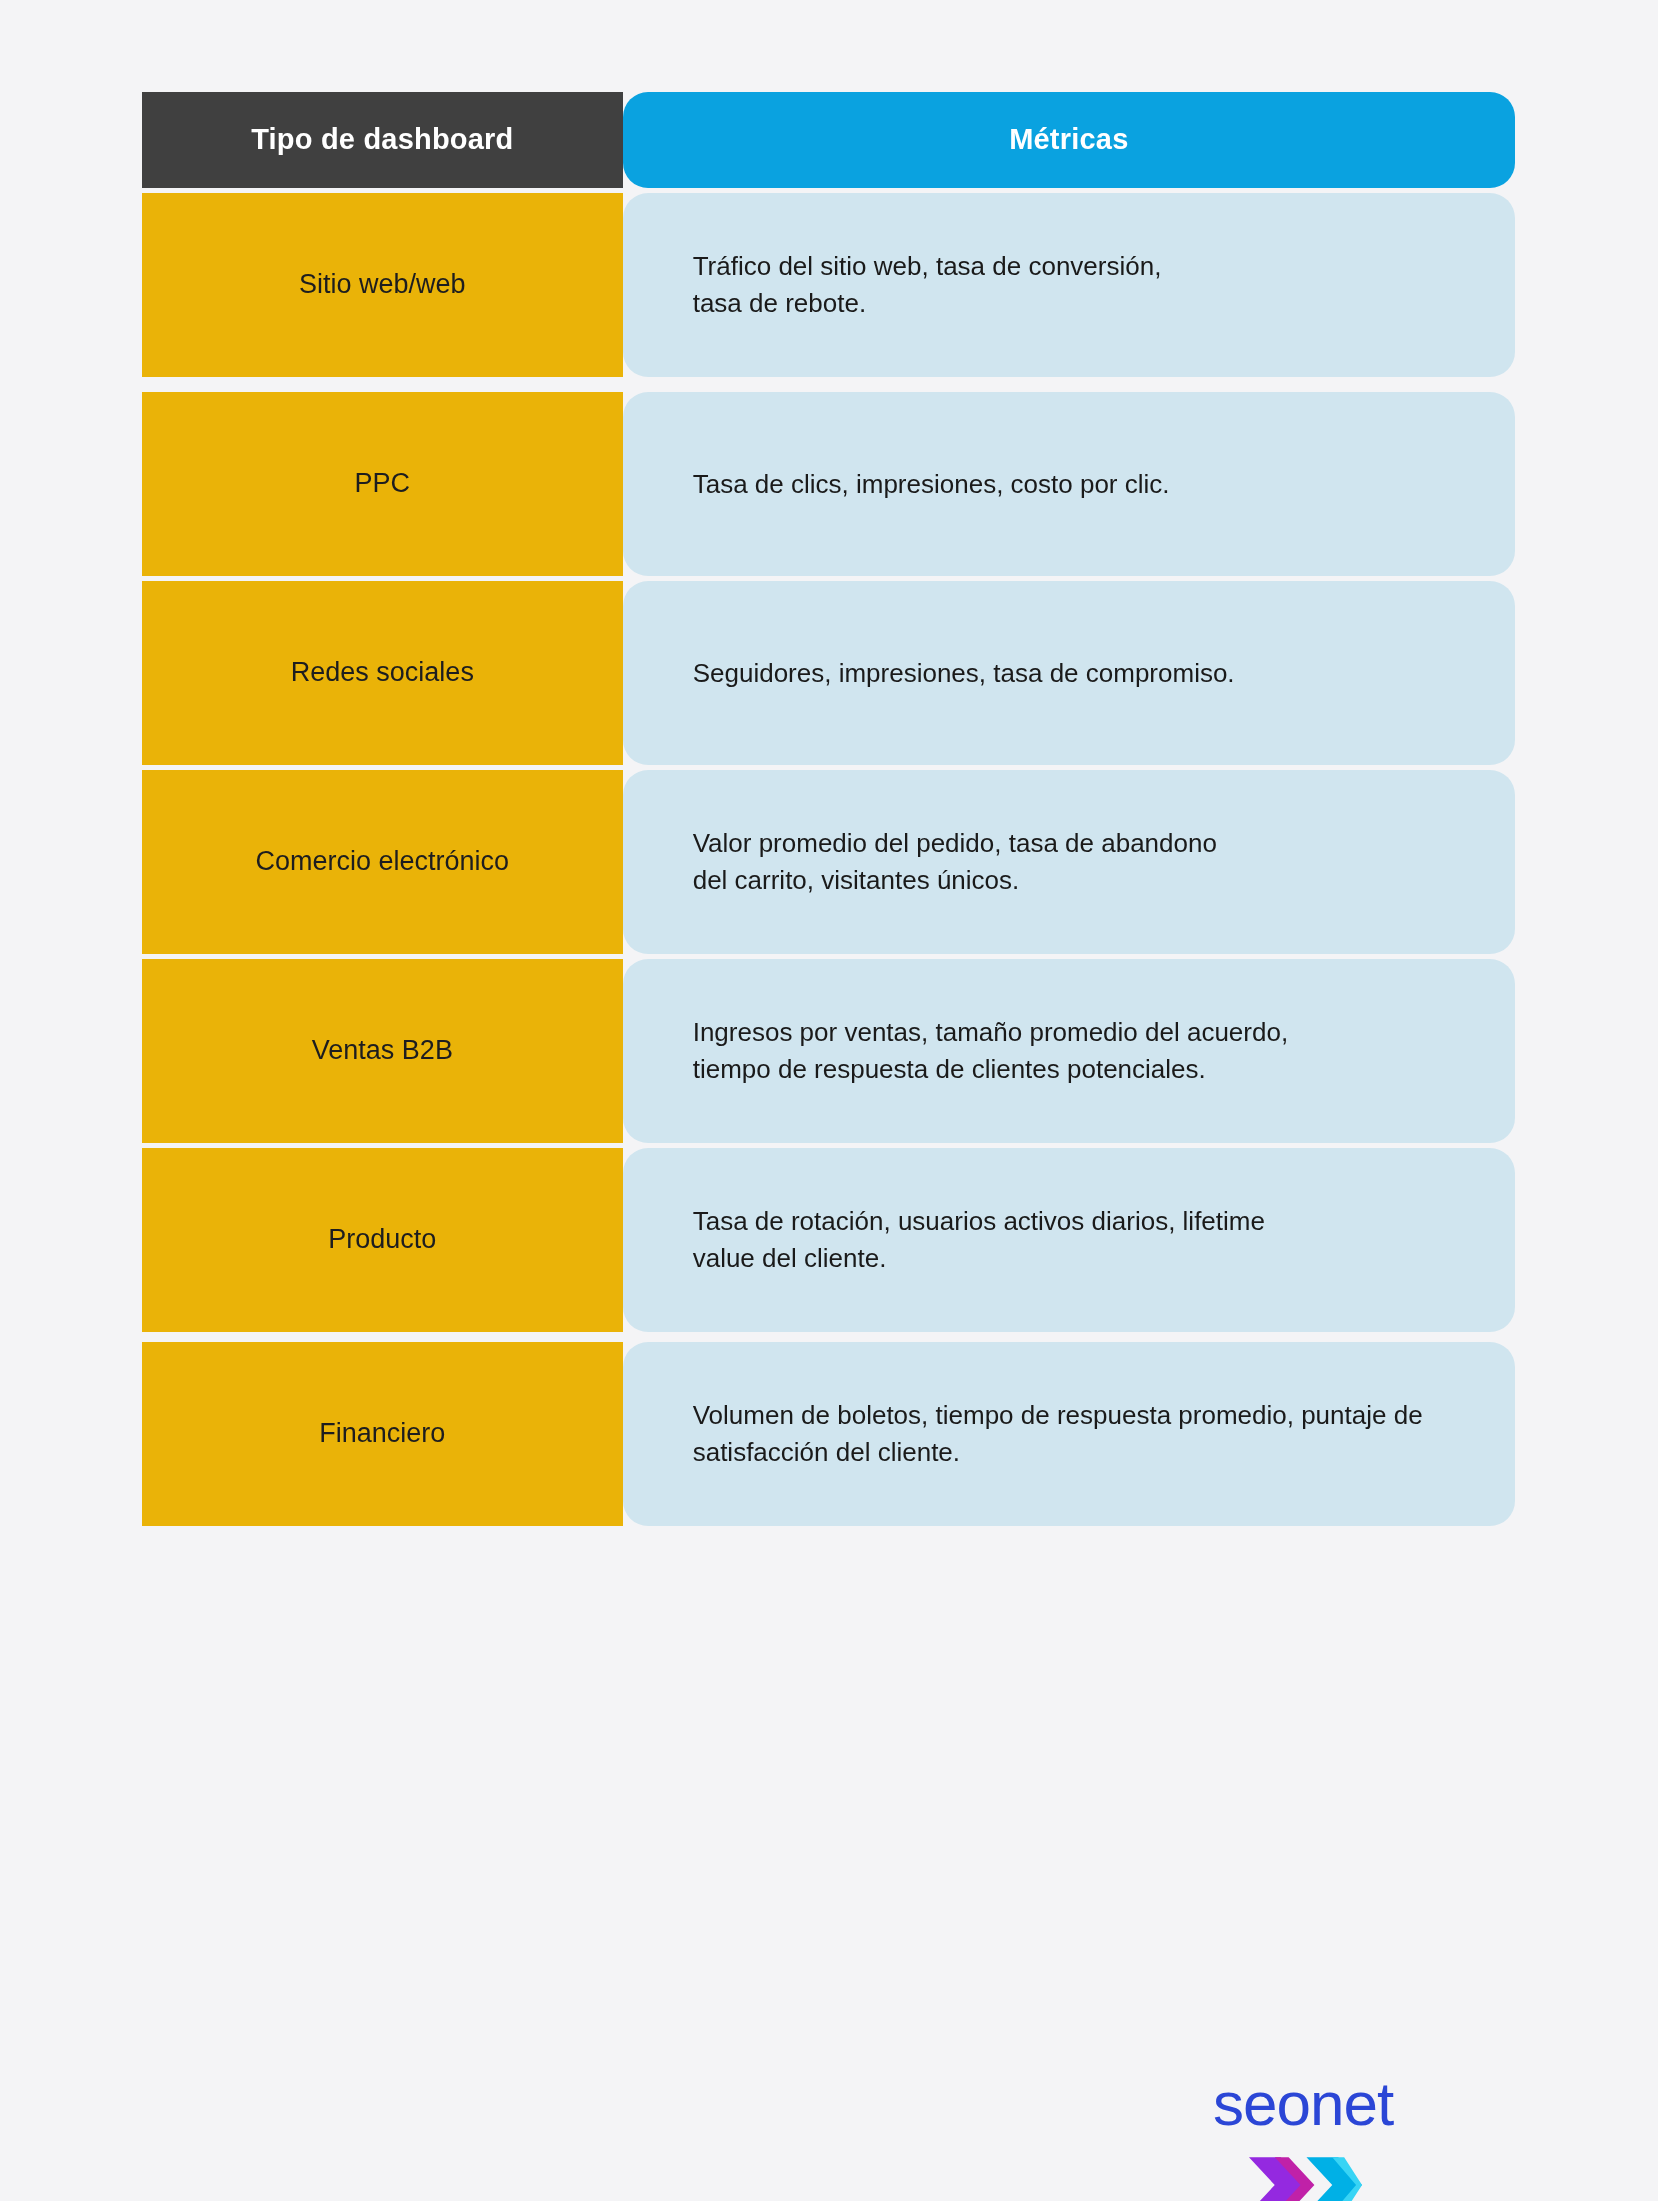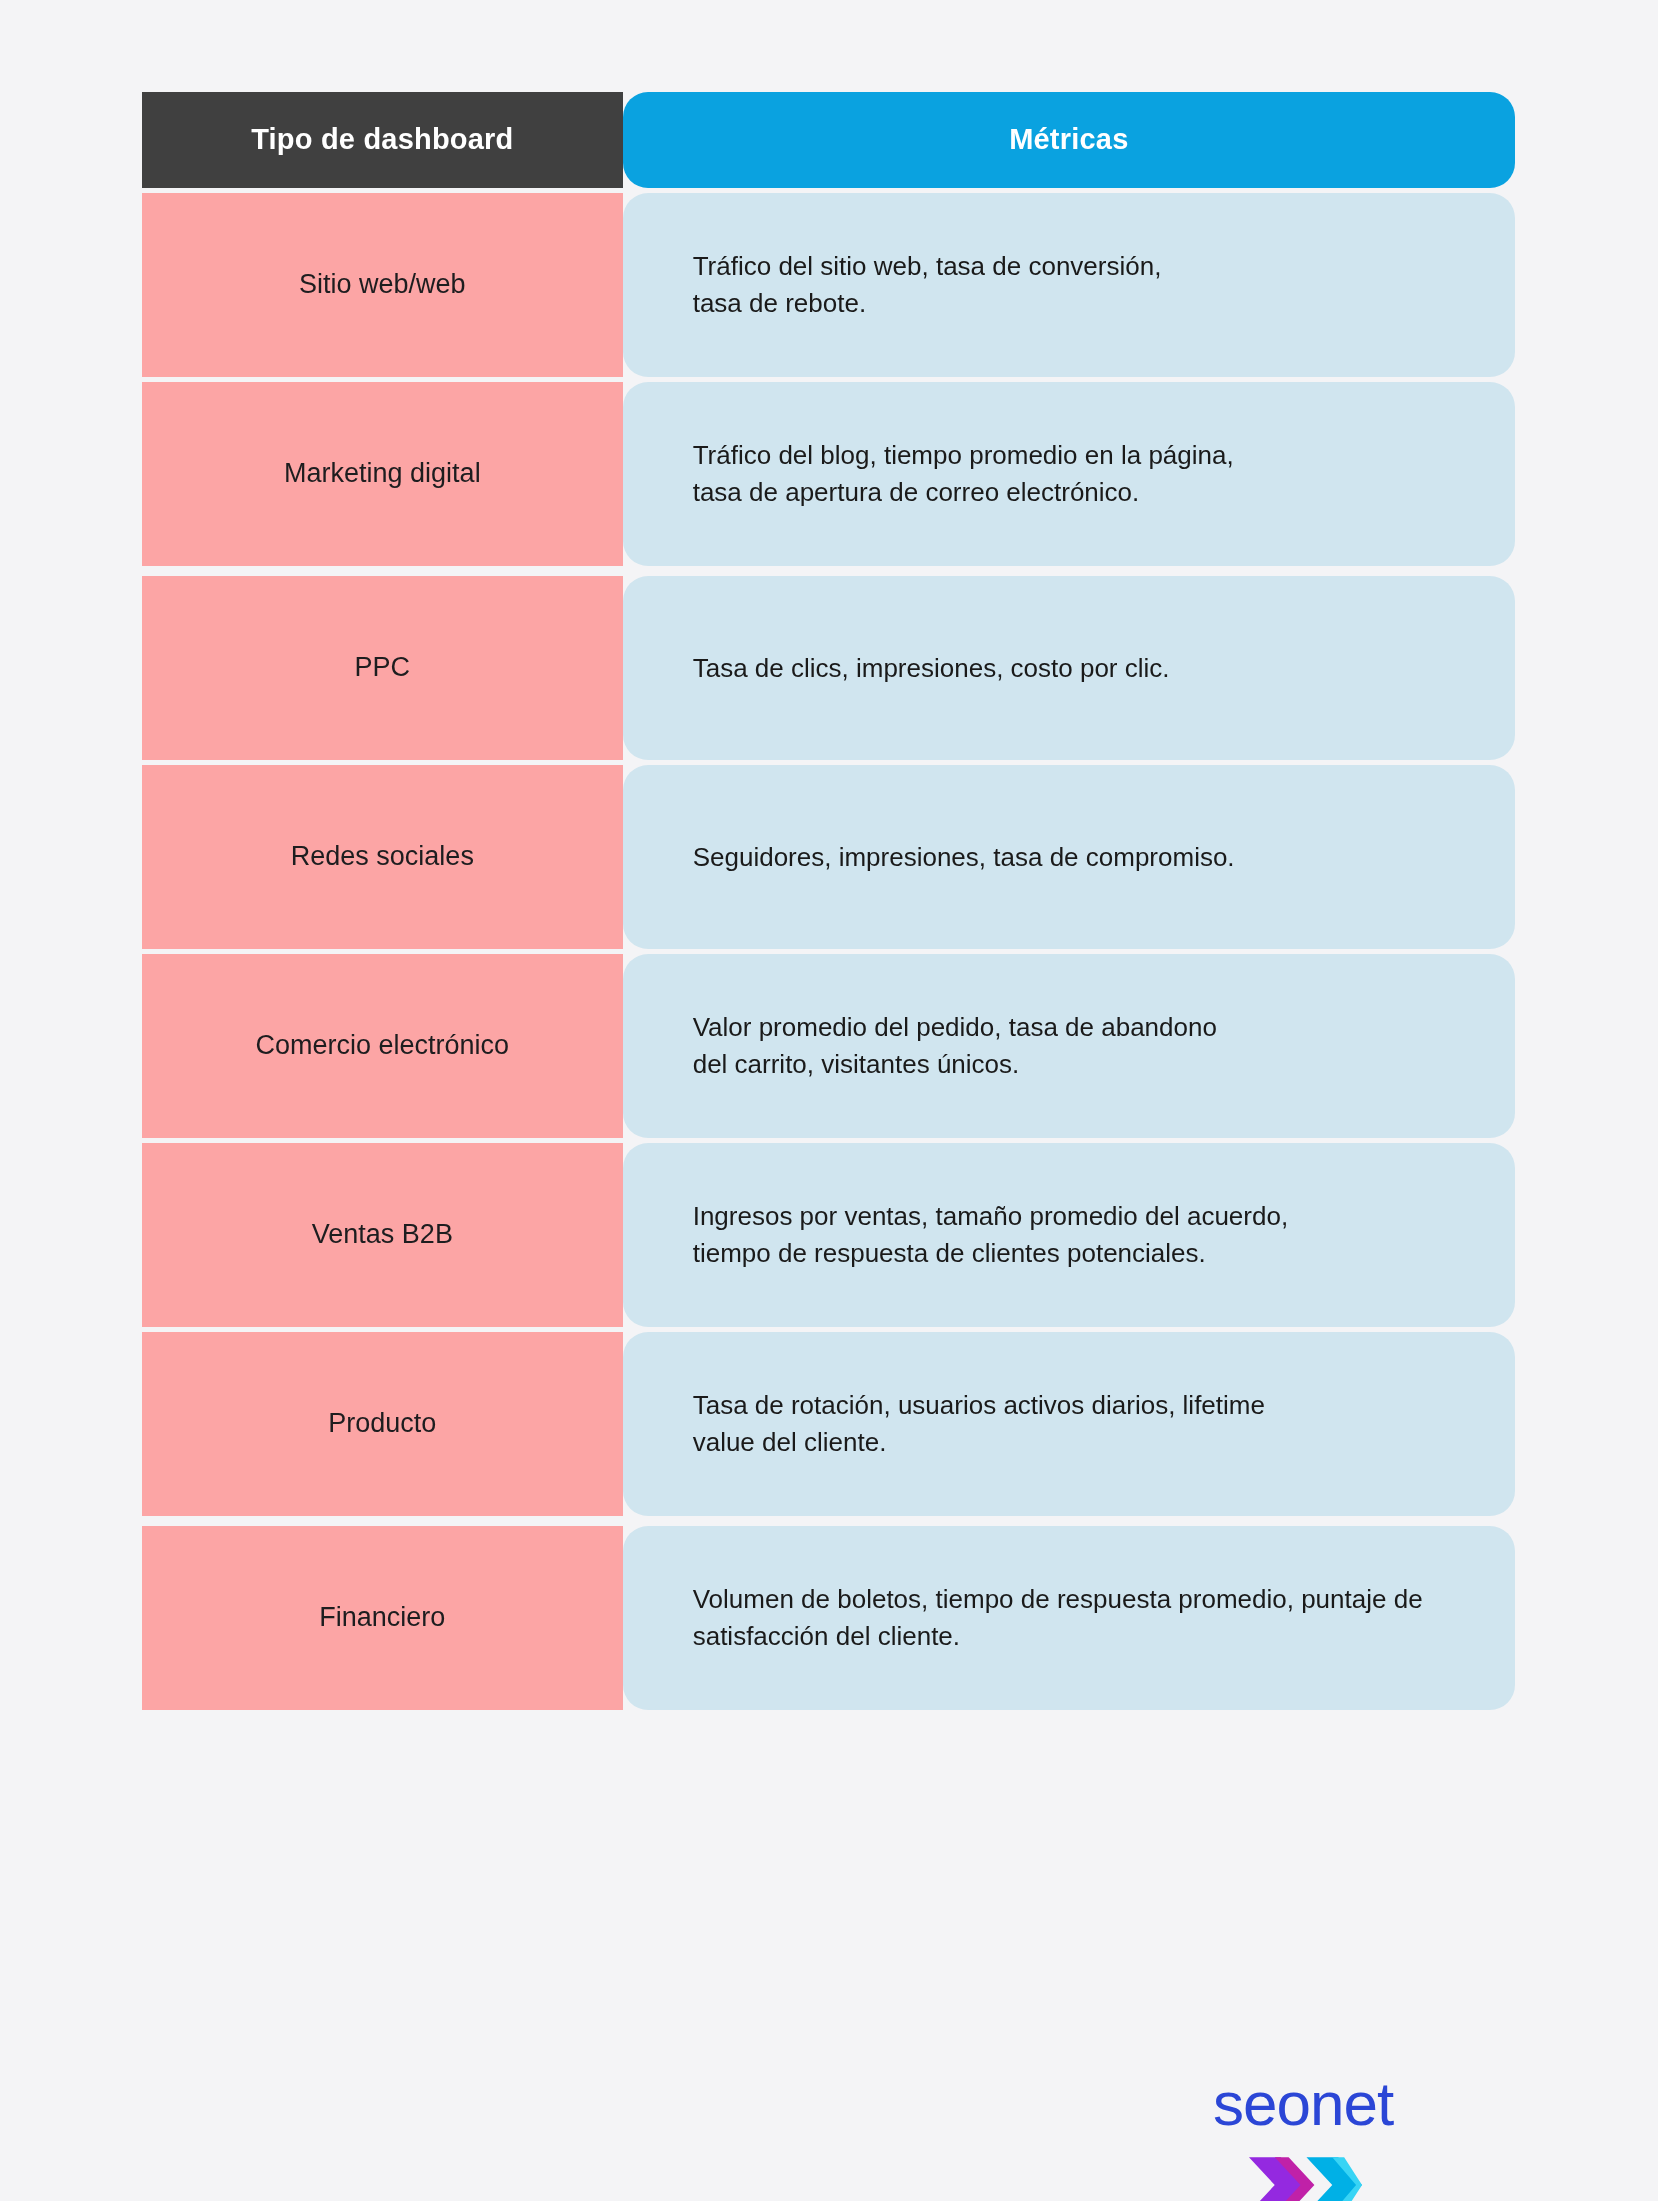--- a/index.html
+++ b/index.html
@@ -72,21 +72,21 @@
   .head-label {
     color: #ffffff;
     font-size: 29px;
     font-weight: bold;
     letter-spacing: 0.2px;
     line-height: 1.15;
   }
 
   
   .body-row .cell-type {
-    background: #fca5a5;
+    background: #eab308;
     text-align: center;
     padding: 4px 22px;
     height: 184px;
   }
   .body-row .cell-metric {
     background: #d0e5ef;
     text-align: left;
     padding: 18px 36px 18px 70px;
     height: 184px;
   }
@@ -171,29 +171,20 @@
         <div class="cell-metric">
           <span class="metric-text">Tráfico del sitio web, tasa de conversión,
 tasa de rebote.</span>
         </div>
       </div>
       <div class="row">
         <div class="row-sep-cellL"></div>
         <div class="row-sep-cellR"></div>
       </div>
 
-      <div class="row body-row">
-        <div class="cell-type">
-          <span class="type-label">Marketing digital</span>
-        </div>
-        <div class="cell-metric">
-          <span class="metric-text">Tráfico del blog, tiempo promedio en la página,
-tasa de apertura de correo electrónico.</span>
-        </div>
-      </div>
       <div class="row">
         <div class="row-sep-cellL"></div>
         <div class="row-sep-cellR"></div>
       </div>
 
       <div class="row">
         <div class="row-sep-cellL"></div>
         <div class="row-sep-cellR"></div>
       </div>
 

